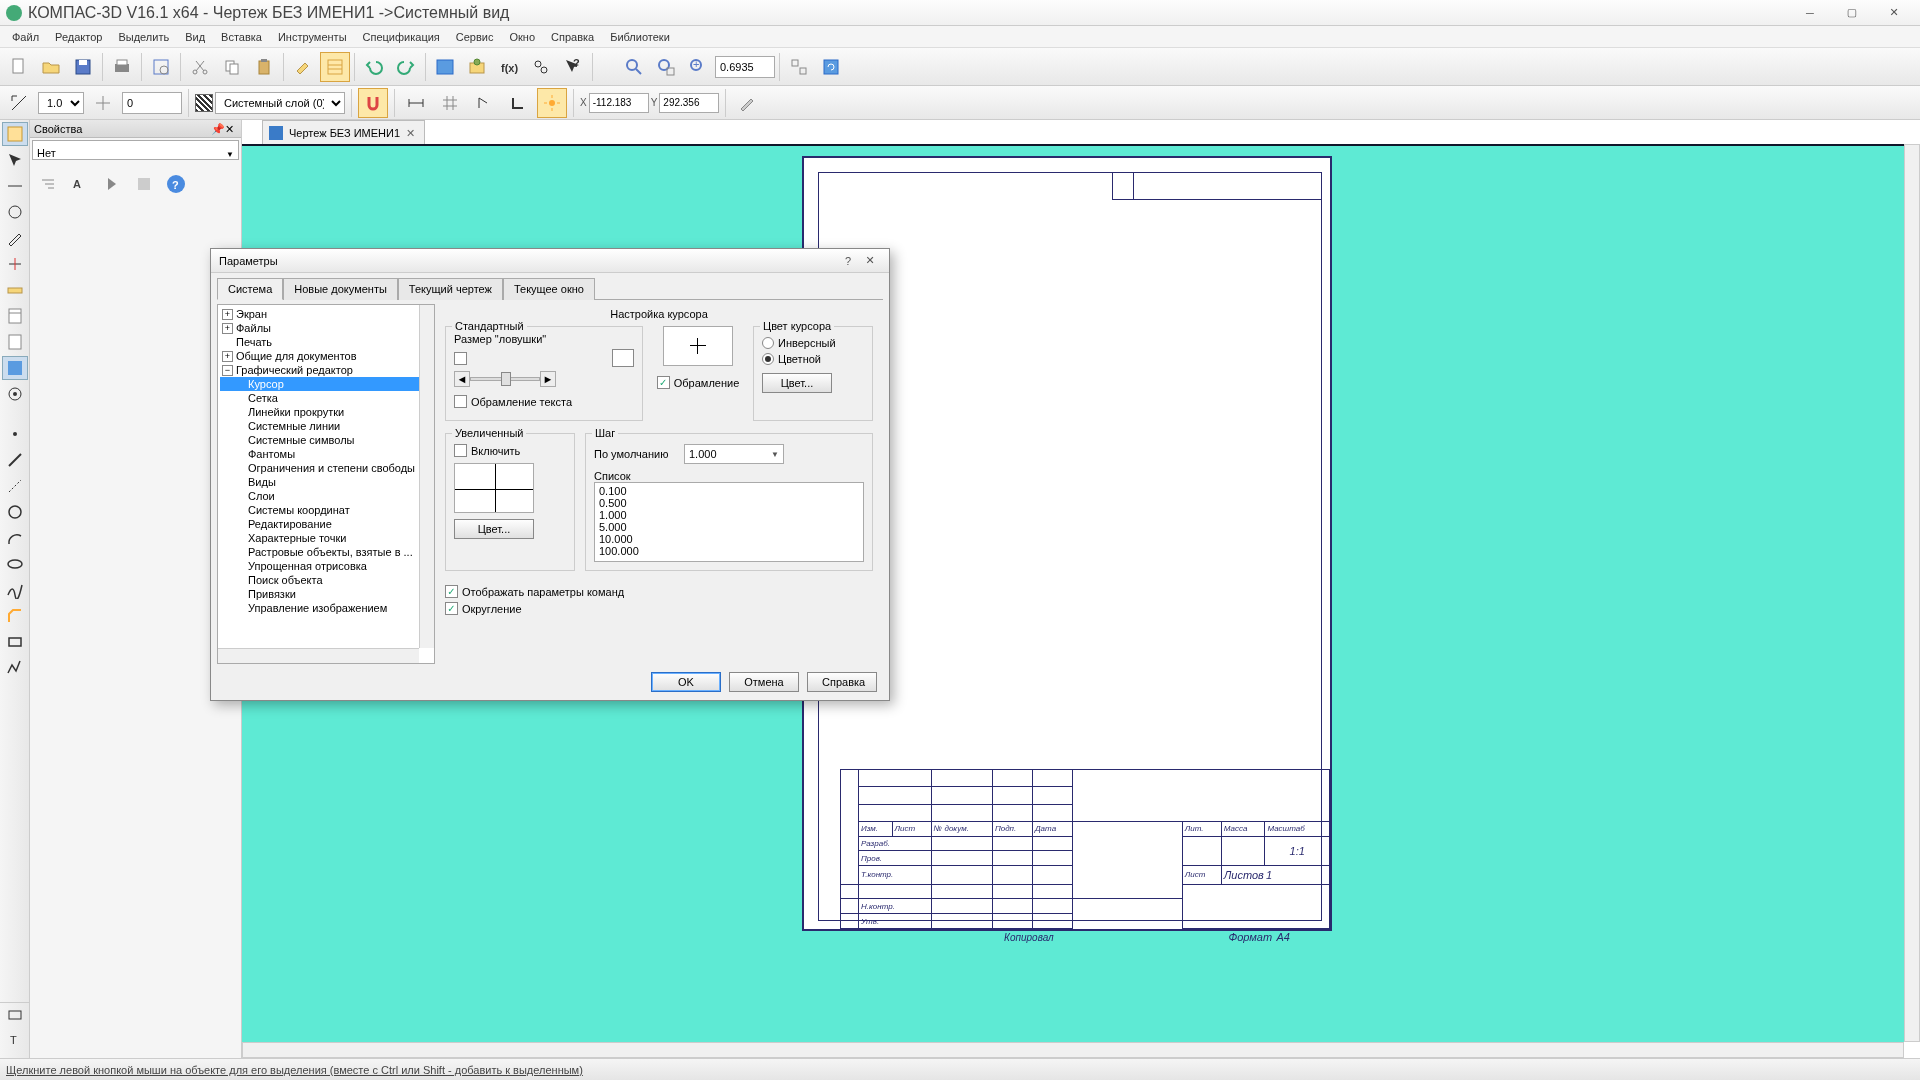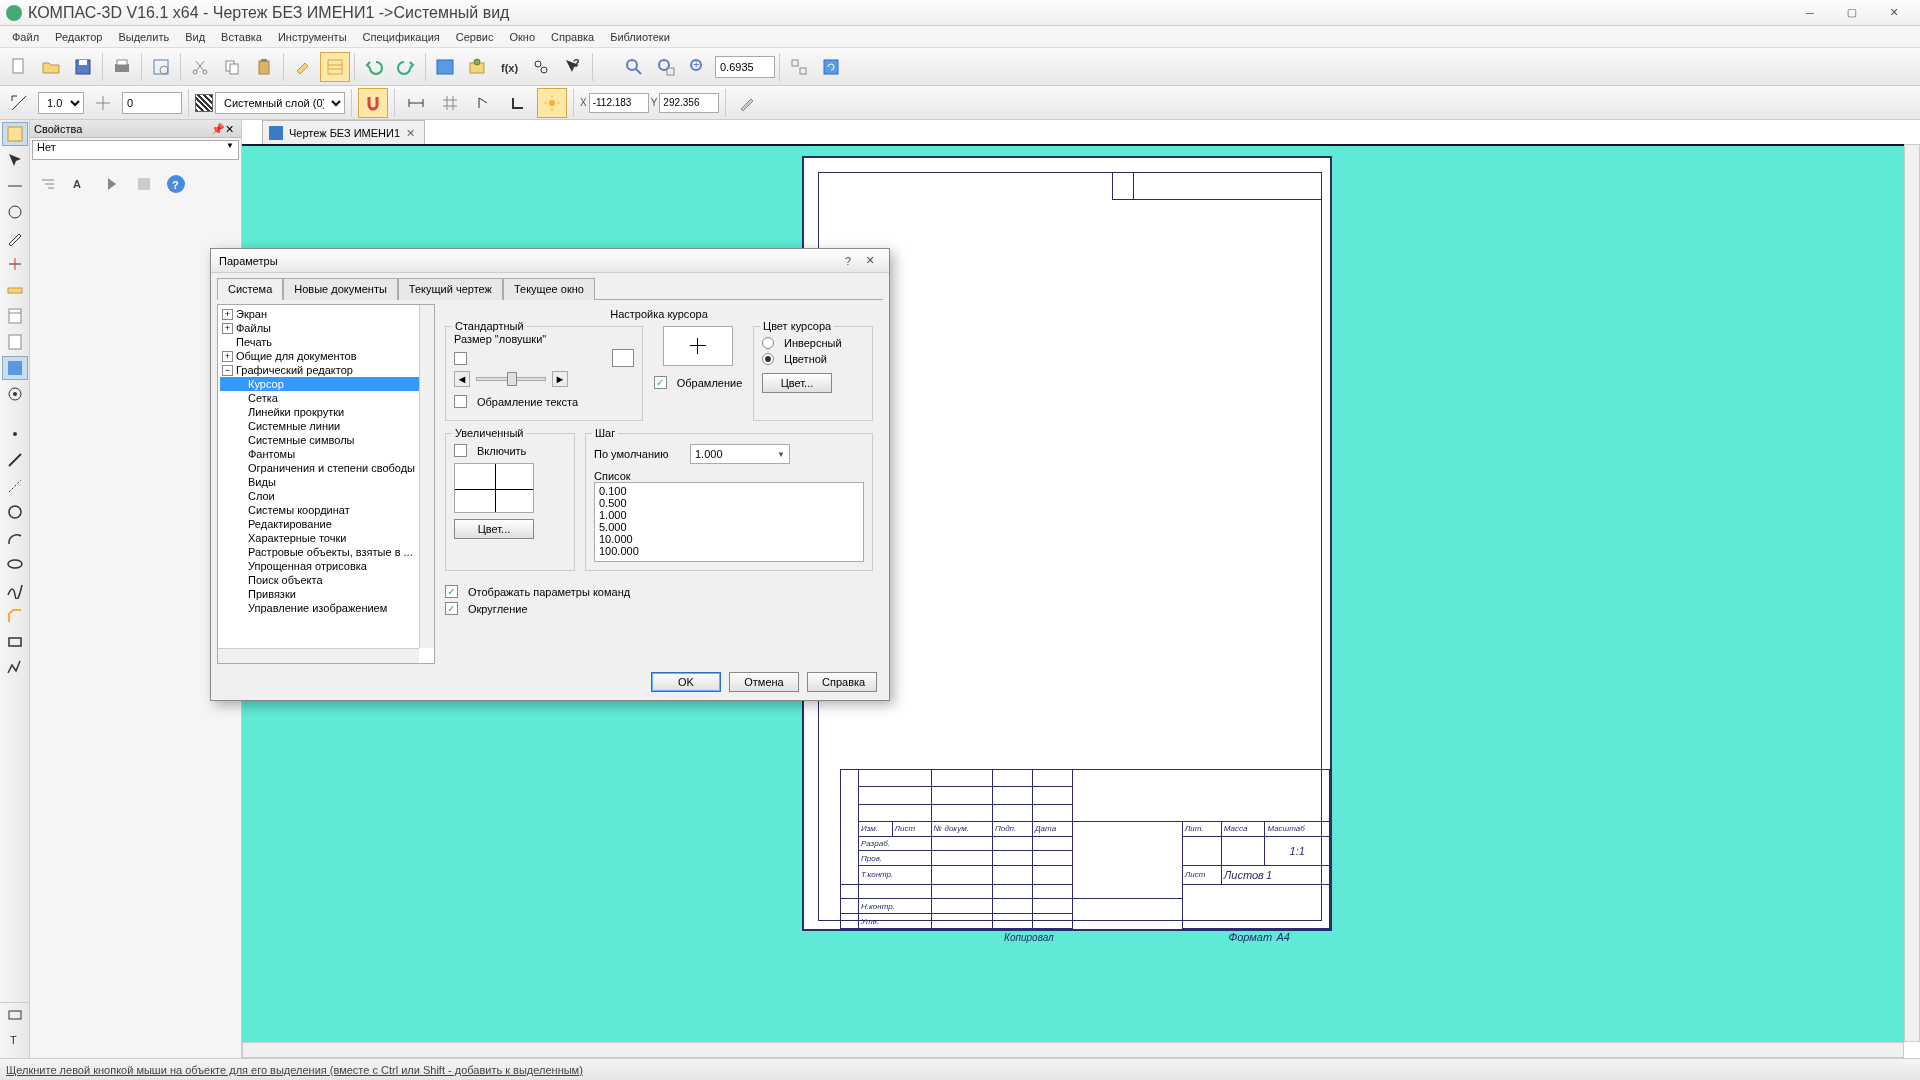--- a/index.html
+++ b/index.html
@@ -28,21 +28,21 @@
 .workspace { display:flex; height:calc(1080px - 26px - 22px - 38px - 34px - 22px); }
 .leftbar { width:30px; background:linear-gradient(90deg,#f5f5f5,#e8e8e8); border-right:1px solid #ccc; display:flex; flex-direction:column; padding-top:2px; gap:2px; }
 .lbtn { width:26px; height:24px; margin:0 auto; display:flex; align-items:center; justify-content:center; cursor:pointer; border:1px solid transparent; }
 .lbtn.sel { background:#cde; border-color:#8ab; }
 .lgap { height:12px; }
 
 .props-panel { width:212px; background:#f5f5f5; border-right:1px solid #ccc; display:flex; flex-direction:column; }
 .props-head { height:18px; background:linear-gradient(#e8e8e8,#d8d8d8); display:flex; align-items:center; padding:0 4px; font-size:10px; border-bottom:1px solid #bbb; }
 .props-head .pin { margin-left:auto; width:12px; height:12px; cursor:pointer; }
 .props-head .x { width:12px; height:12px; cursor:pointer; margin-left:2px; }
-.props-sel { height:20px; border:1px solid #aaa; background:#fff; margin:2px; padding:0 4px; display:flex; align-items:flex-start; }
+.props-sel { height:20px; border:1px solid #aaa; background:#fff; margin:2px; padding:0 4px; display:flex; align-items:flex-end; }
 .props-tools { height:36px; display:flex; align-items:center; gap:4px; padding:0 4px; margin-top:4px; }
 .pt-btn { width:28px; height:28px; border:1px solid transparent; cursor:pointer; display:flex; align-items:center; justify-content:center; }
 
 .canvas-area { flex:1; background:#fff; position:relative; overflow:hidden; }
 .doc-tab { position:absolute; top:0; left:20px; height:24px; display:flex; align-items:center; background:#f0f0f0; border:1px solid #bbb; border-bottom:none; padding:0 6px; gap:6px; z-index:1; }
 .doc-tab .dti { width:14px; height:14px; background:#3a7bc8; }
 .doc-tab .x { width:12px; height:12px; cursor:pointer; color:#666; }
 .canvas-inner { position:absolute; top:24px; left:0; right:16px; bottom:16px; background:#5eead4; border-top:2px solid #0f172a; }
 .sheet { position:absolute; left:560px; top:10px; width:530px; height:775px; border:2px solid #2a2a6e; background:#fff; }
 .sheet-inner { position:absolute; left:14px; top:14px; right:8px; bottom:8px; border:1px solid #2a2a6e; }
@@ -76,21 +76,21 @@
 .tree-item .noexp { width:14px; display:inline-block; }
 .tree-item.sel { background:#3399ff; color:#fff; }
 .tree-lvl1 { padding-left:14px; }
 .tree-scroll { width:15px; position:absolute; right:0; top:0; bottom:15px; background:#f0f0f0; border-left:1px solid #ccc; }
 .tree-hscroll { height:15px; position:absolute; left:0; right:15px; bottom:0; background:#f0f0f0; border-top:1px solid #ccc; }
 
 .settings-panel { flex:1; padding:4px 10px; }
 .sp-title { text-align:center; font-size:11px; margin-bottom:6px; }
 .grp { border:1px solid #ccc; padding:6px 8px 8px; margin-bottom:8px; position:relative; }
 .grp-label { position:absolute; top:-7px; left:6px; background:#f0f0f0; padding:0 3px; font-size:11px; }
-.row { display:flex; align-items:center; gap:6px; margin:4px 0; }
+.row { display:flex; align-items:center; margin:4px 0; }
 .slider-track { width:70px; height:4px; background:#ddd; border:1px solid #aaa; position:relative; }
 .slider-thumb { width:10px; height:14px; background:#e0e0e0; border:1px solid #888; position:absolute; top:-6px; left:30px; }
 .arrow-btn { width:16px; height:16px; border:1px solid #aaa; background:#eee; display:flex; align-items:center; justify-content:center; cursor:pointer; }
 .color-swatch { width:22px; height:18px; border:1px solid #888; background:#fff; }
 .preview-box { width:70px; height:40px; border:1px solid #aaa; background:#fff; display:flex; align-items:center; justify-content:center; }
 .cursor-preview { width:24px; height:24px; position:relative; }
 .cursor-preview::before, .cursor-preview::after { content:''; position:absolute; background:#000; }
 .cursor-preview::before { left:11px; top:4px; width:1px; height:16px; }
 .cursor-preview::after { top:11px; left:4px; height:1px; width:16px; }
 .chk { width:13px; height:13px; border:1px solid #888; background:#fff; display:inline-flex; align-items:center; justify-content:center; margin-right:4px; cursor:pointer; }

